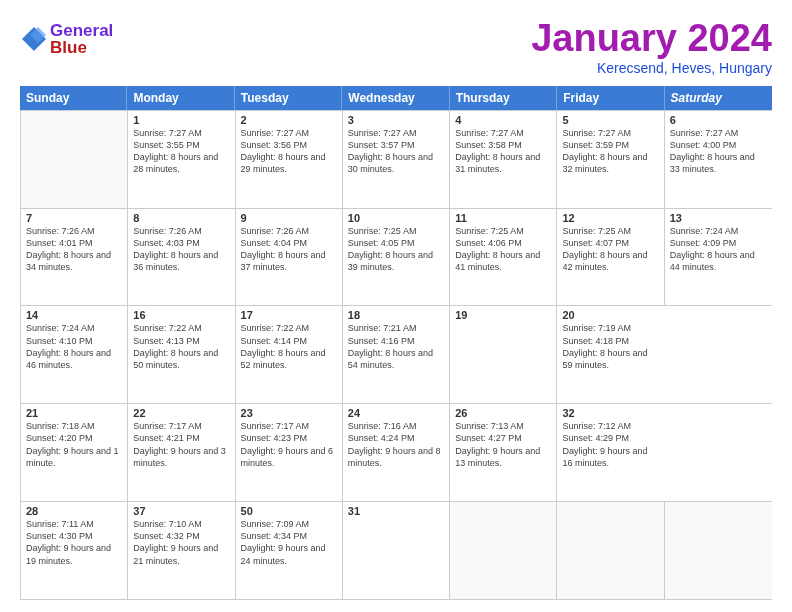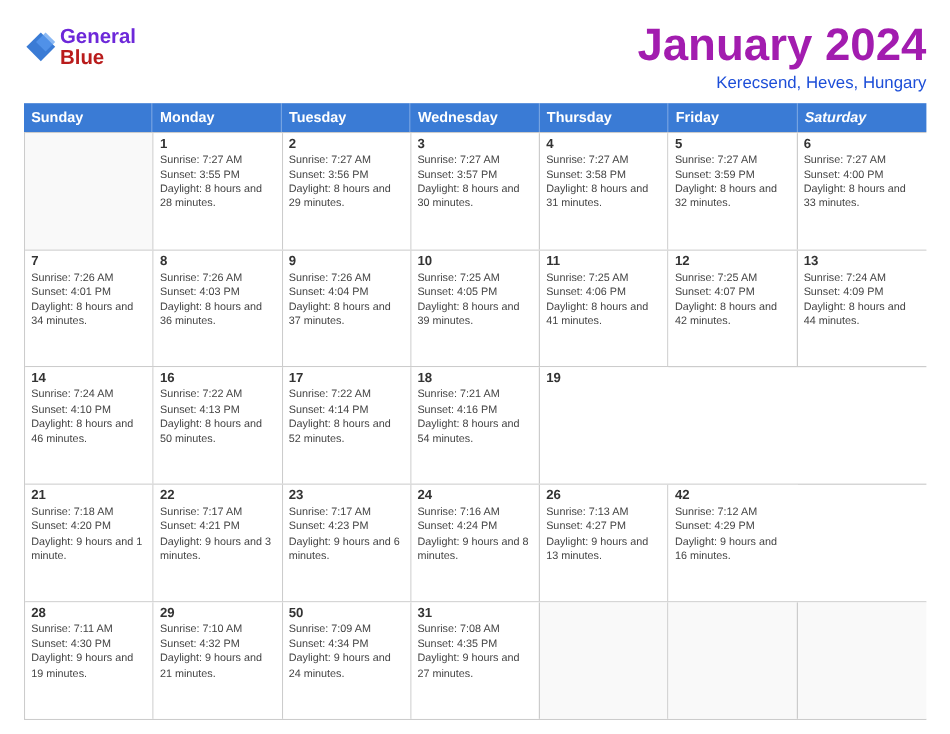--- a/index.html
+++ b/index.html
@@ -253,20 +253,26 @@
           </div>
           <div class="cal-cell">
             <span class="day-num">18</span>
             <div class="cell-text" style="white-space: pre-line;">Sunrise: 7:21 AM
 Sunset: 4:16 PM
 Daylight: 8 hours and 54 minutes.</div>
           </div>
           <div class="cal-cell">
             <span class="day-num">19</span>
           </div>
+          <div class="cal-cell">
+            <span class="day-num">20</span>
+            <div class="cell-text" style="white-space: pre-line;">Sunrise: 7:19 AM
+Sunset: 4:18 PM
+Daylight: 8 hours and 59 minutes.</div>
+          </div>
         </div>
         <div class="cal-row">
           <div class="cal-cell">
             <span class="day-num">21</span>
             <div class="cell-text" style="white-space: pre-line;">Sunrise: 7:18 AM
 Sunset: 4:20 PM
 Daylight: 9 hours and 1 minute.</div>
           </div>
           <div class="cal-cell">
             <span class="day-num">22</span>
@@ -286,50 +292,47 @@
 Sunset: 4:24 PM
 Daylight: 9 hours and 8 minutes.</div>
           </div>
           <div class="cal-cell">
             <span class="day-num">26</span>
             <div class="cell-text" style="white-space: pre-line;">Sunrise: 7:13 AM
 Sunset: 4:27 PM
 Daylight: 9 hours and 13 minutes.</div>
           </div>
           <div class="cal-cell">
-            <span class="day-num">42</span>
+            <span class="day-num">32</span>
             <div class="cell-text" style="white-space: pre-line;">Sunrise: 7:12 AM
 Sunset: 4:29 PM
 Daylight: 9 hours and 16 minutes.</div>
           </div>
         </div>
         <div class="cal-row">
           <div class="cal-cell">
             <span class="day-num">28</span>
             <div class="cell-text" style="white-space: pre-line;">Sunrise: 7:11 AM
 Sunset: 4:30 PM
 Daylight: 9 hours and 19 minutes.</div>
           </div>
           <div class="cal-cell">
-            <span class="day-num">29</span>
+            <span class="day-num">37</span>
             <div class="cell-text" style="white-space: pre-line;">Sunrise: 7:10 AM
 Sunset: 4:32 PM
 Daylight: 9 hours and 21 minutes.</div>
           </div>
           <div class="cal-cell">
             <span class="day-num">50</span>
             <div class="cell-text" style="white-space: pre-line;">Sunrise: 7:09 AM
 Sunset: 4:34 PM
 Daylight: 9 hours and 24 minutes.</div>
           </div>
           <div class="cal-cell">
             <span class="day-num">31</span>
-            <div class="cell-text" style="white-space: pre-line;">Sunrise: 7:08 AM
-Sunset: 4:35 PM
-Daylight: 9 hours and 27 minutes.</div>
           </div>
           <div class="cal-cell empty"></div>
           <div class="cal-cell empty"></div>
           <div class="cal-cell empty"></div>
         </div>
       </div>
   </div>
 </div>
 
 </body></html>

